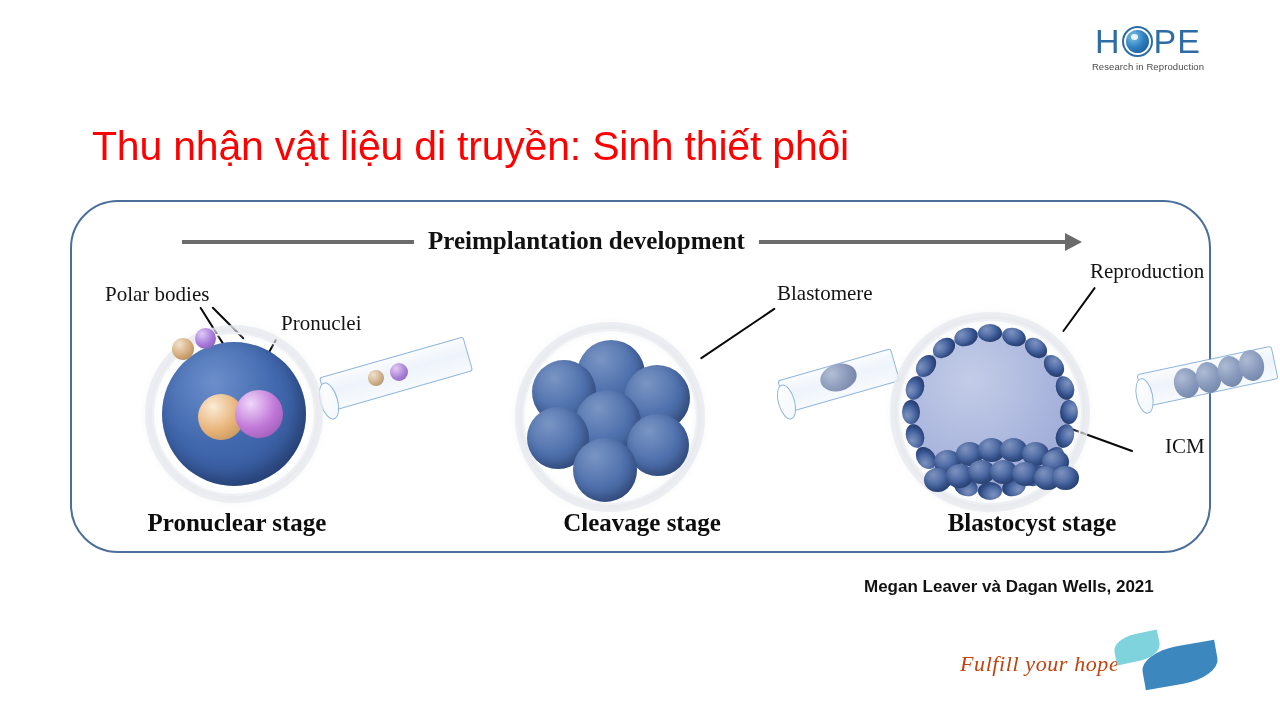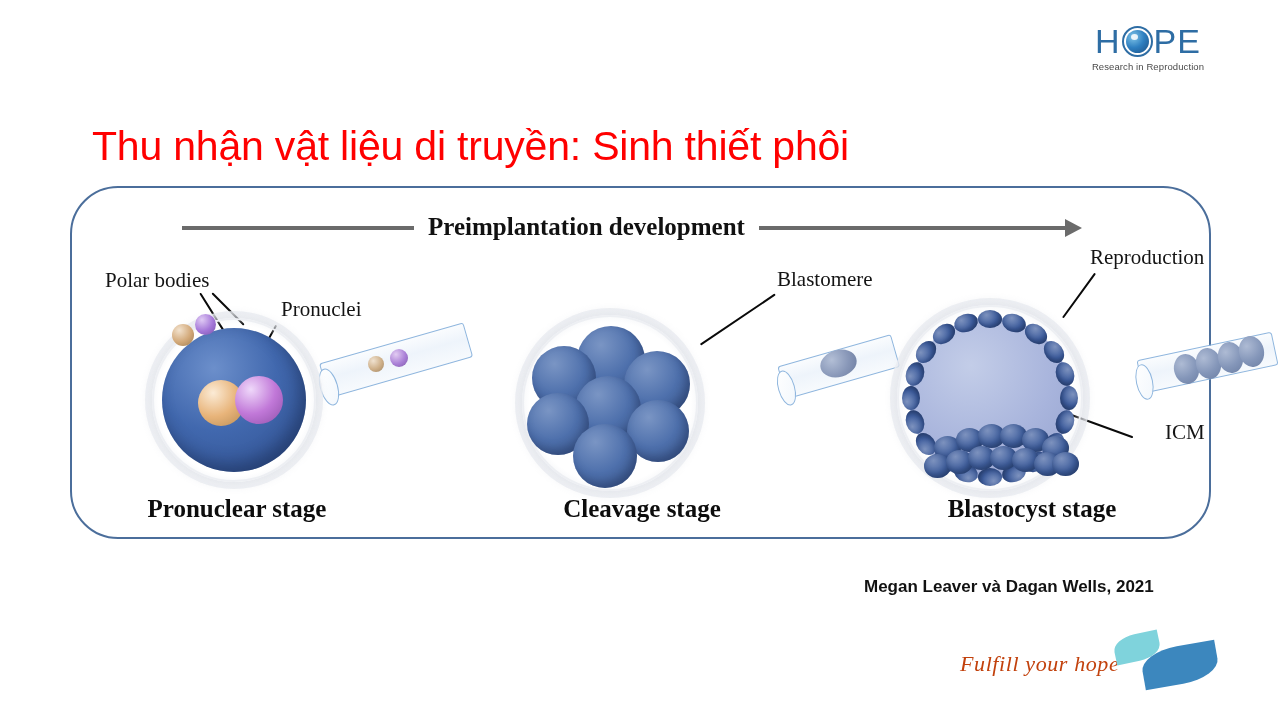--- a/index.html
+++ b/index.html
@@ -86,21 +86,21 @@
     white-space: nowrap;
     font-weight: 400;
     letter-spacing: -0.2px;
     margin-top: 44px;
   }
 
   
   #diagram-panel {
     position: absolute;
     left: 70px;
-    top: 186px;
+    top: 200px;
     width: 1141px;
     height: 353px;
     border: 2px solid #4B6E9B;
     border-radius: 48px;
     box-sizing: border-box;
     background: #ffffff;
   }
 
   
   #development-arrow-row {

